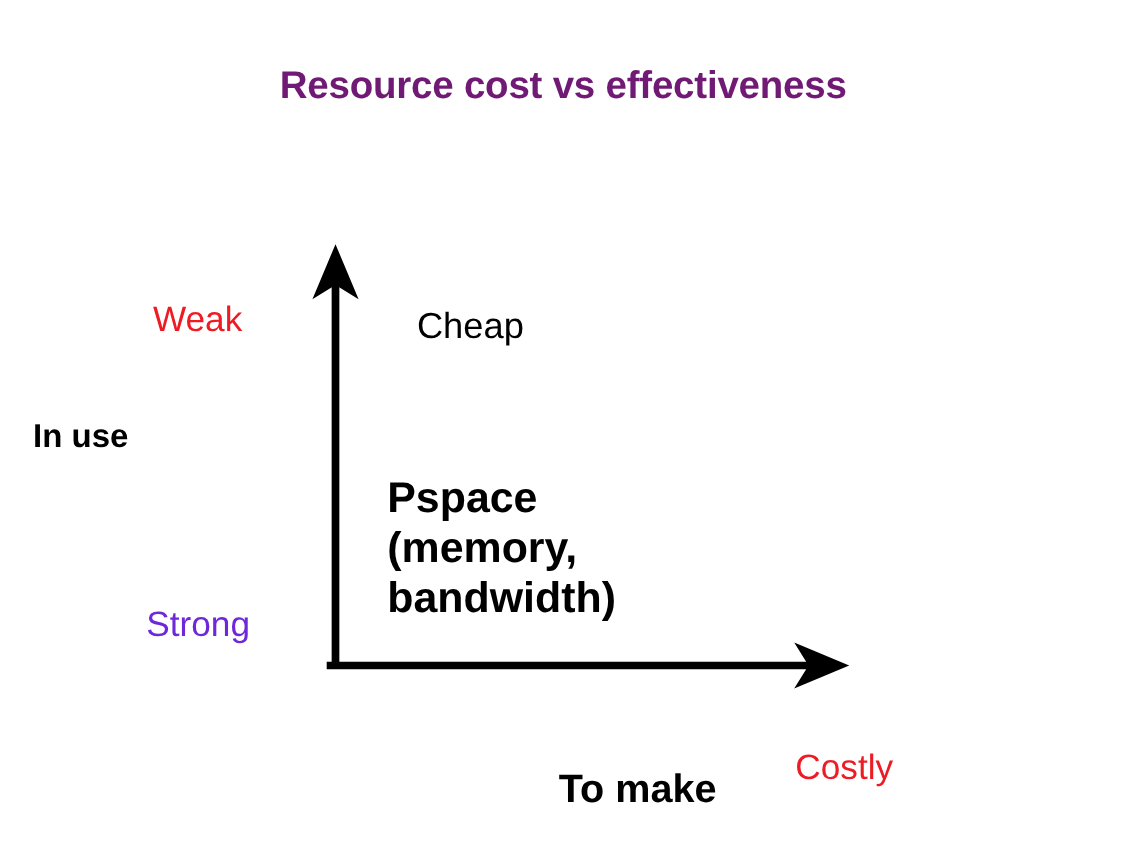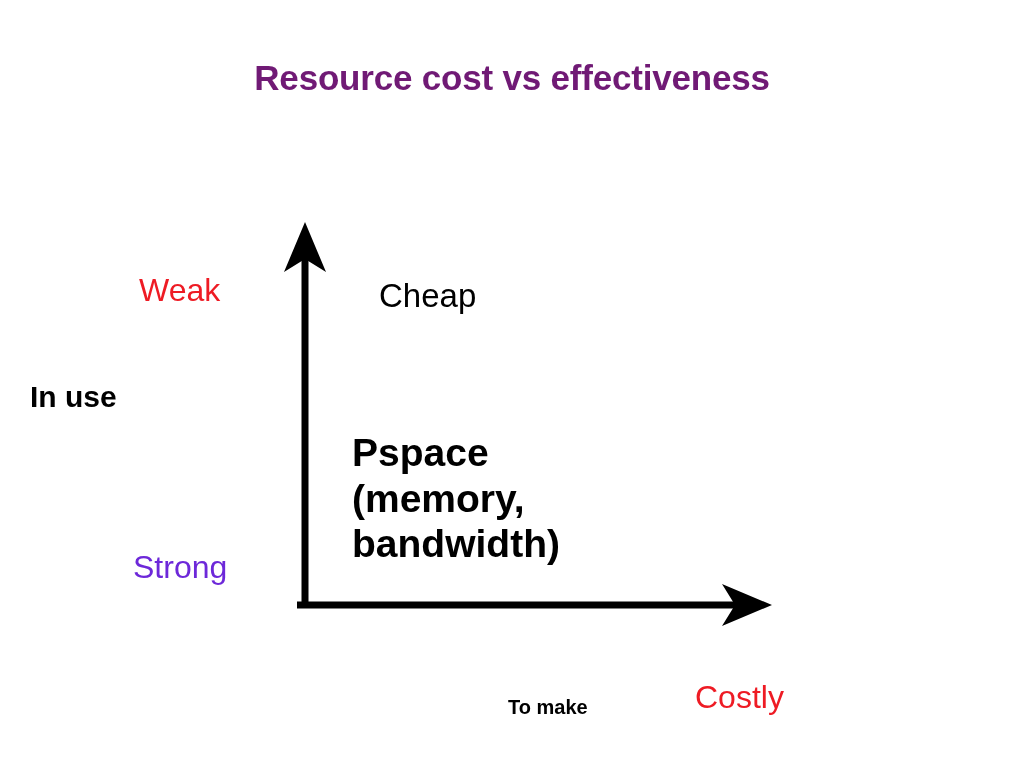--- a/index.html
+++ b/index.html
@@ -63,36 +63,36 @@
     left: 133px;
     top: 505px;
     font-size: 32px;
   }
   #lbl-cheap {
     left: 352px;
     top: 635px;
     font-size: 32px;
   }
   #lbl-costly {
-    left: 695px;
+    left: 723px;
     top: 635px;
     font-size: 32px;
   }
 
   
   #lbl-inuse {
     left: 30px;
     top: 368px;
     font-size: 30px;
     margin-top: 11px;
   }
   #lbl-tomake {
     left: 508px;
     top: 696px;
-    font-size: 20px;
+    font-size: 36px;
   }
 
   
   #item-talk {
     left: 379px;
     top: 233px;
     font-size: 33px;
   }
   #item-ptime {
     left: 699px;

